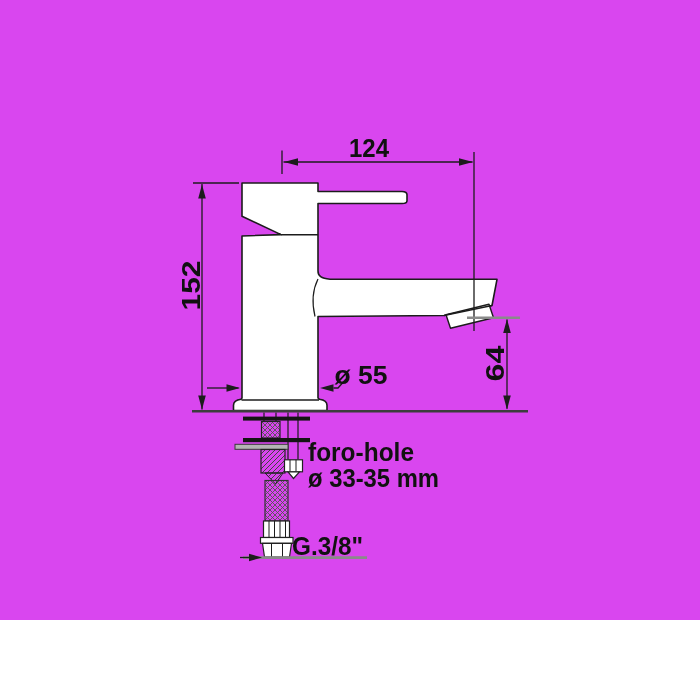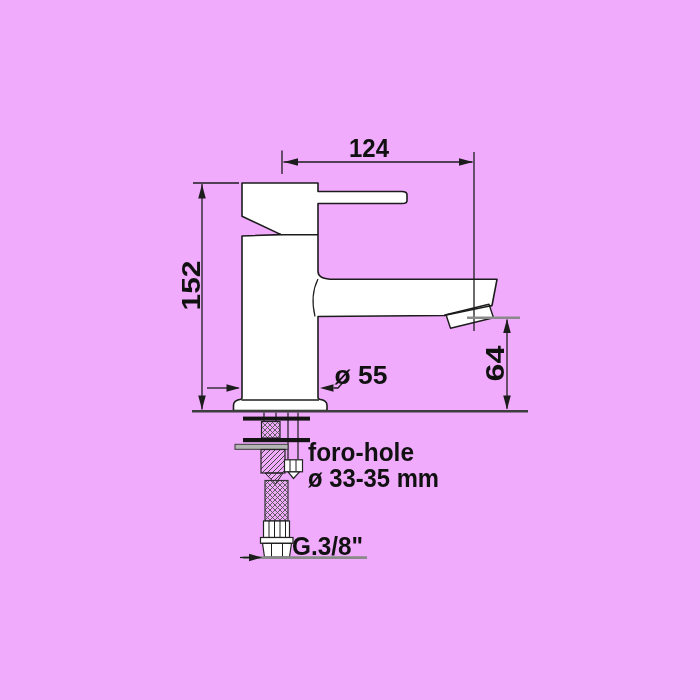--- a/index.html
+++ b/index.html
@@ -1,18 +1,18 @@
 <!DOCTYPE html>
 <html><head>
 <meta charset="utf-8">
 <style>
   html,body{margin:0;padding:0;background:#ffffff;}
   .canvas{
-    width:700px;height:700px;
-    background:#f0abfc;
+    width:700px;height:620px;
+    background:#d946ef;
     position:relative;
     overflow:hidden;
   }
   svg{display:block;}
   .dimtext{
     font-family:"Liberation Sans", sans-serif;
     font-weight:bold;
     font-size:26px;
     fill:#111111;
   }

